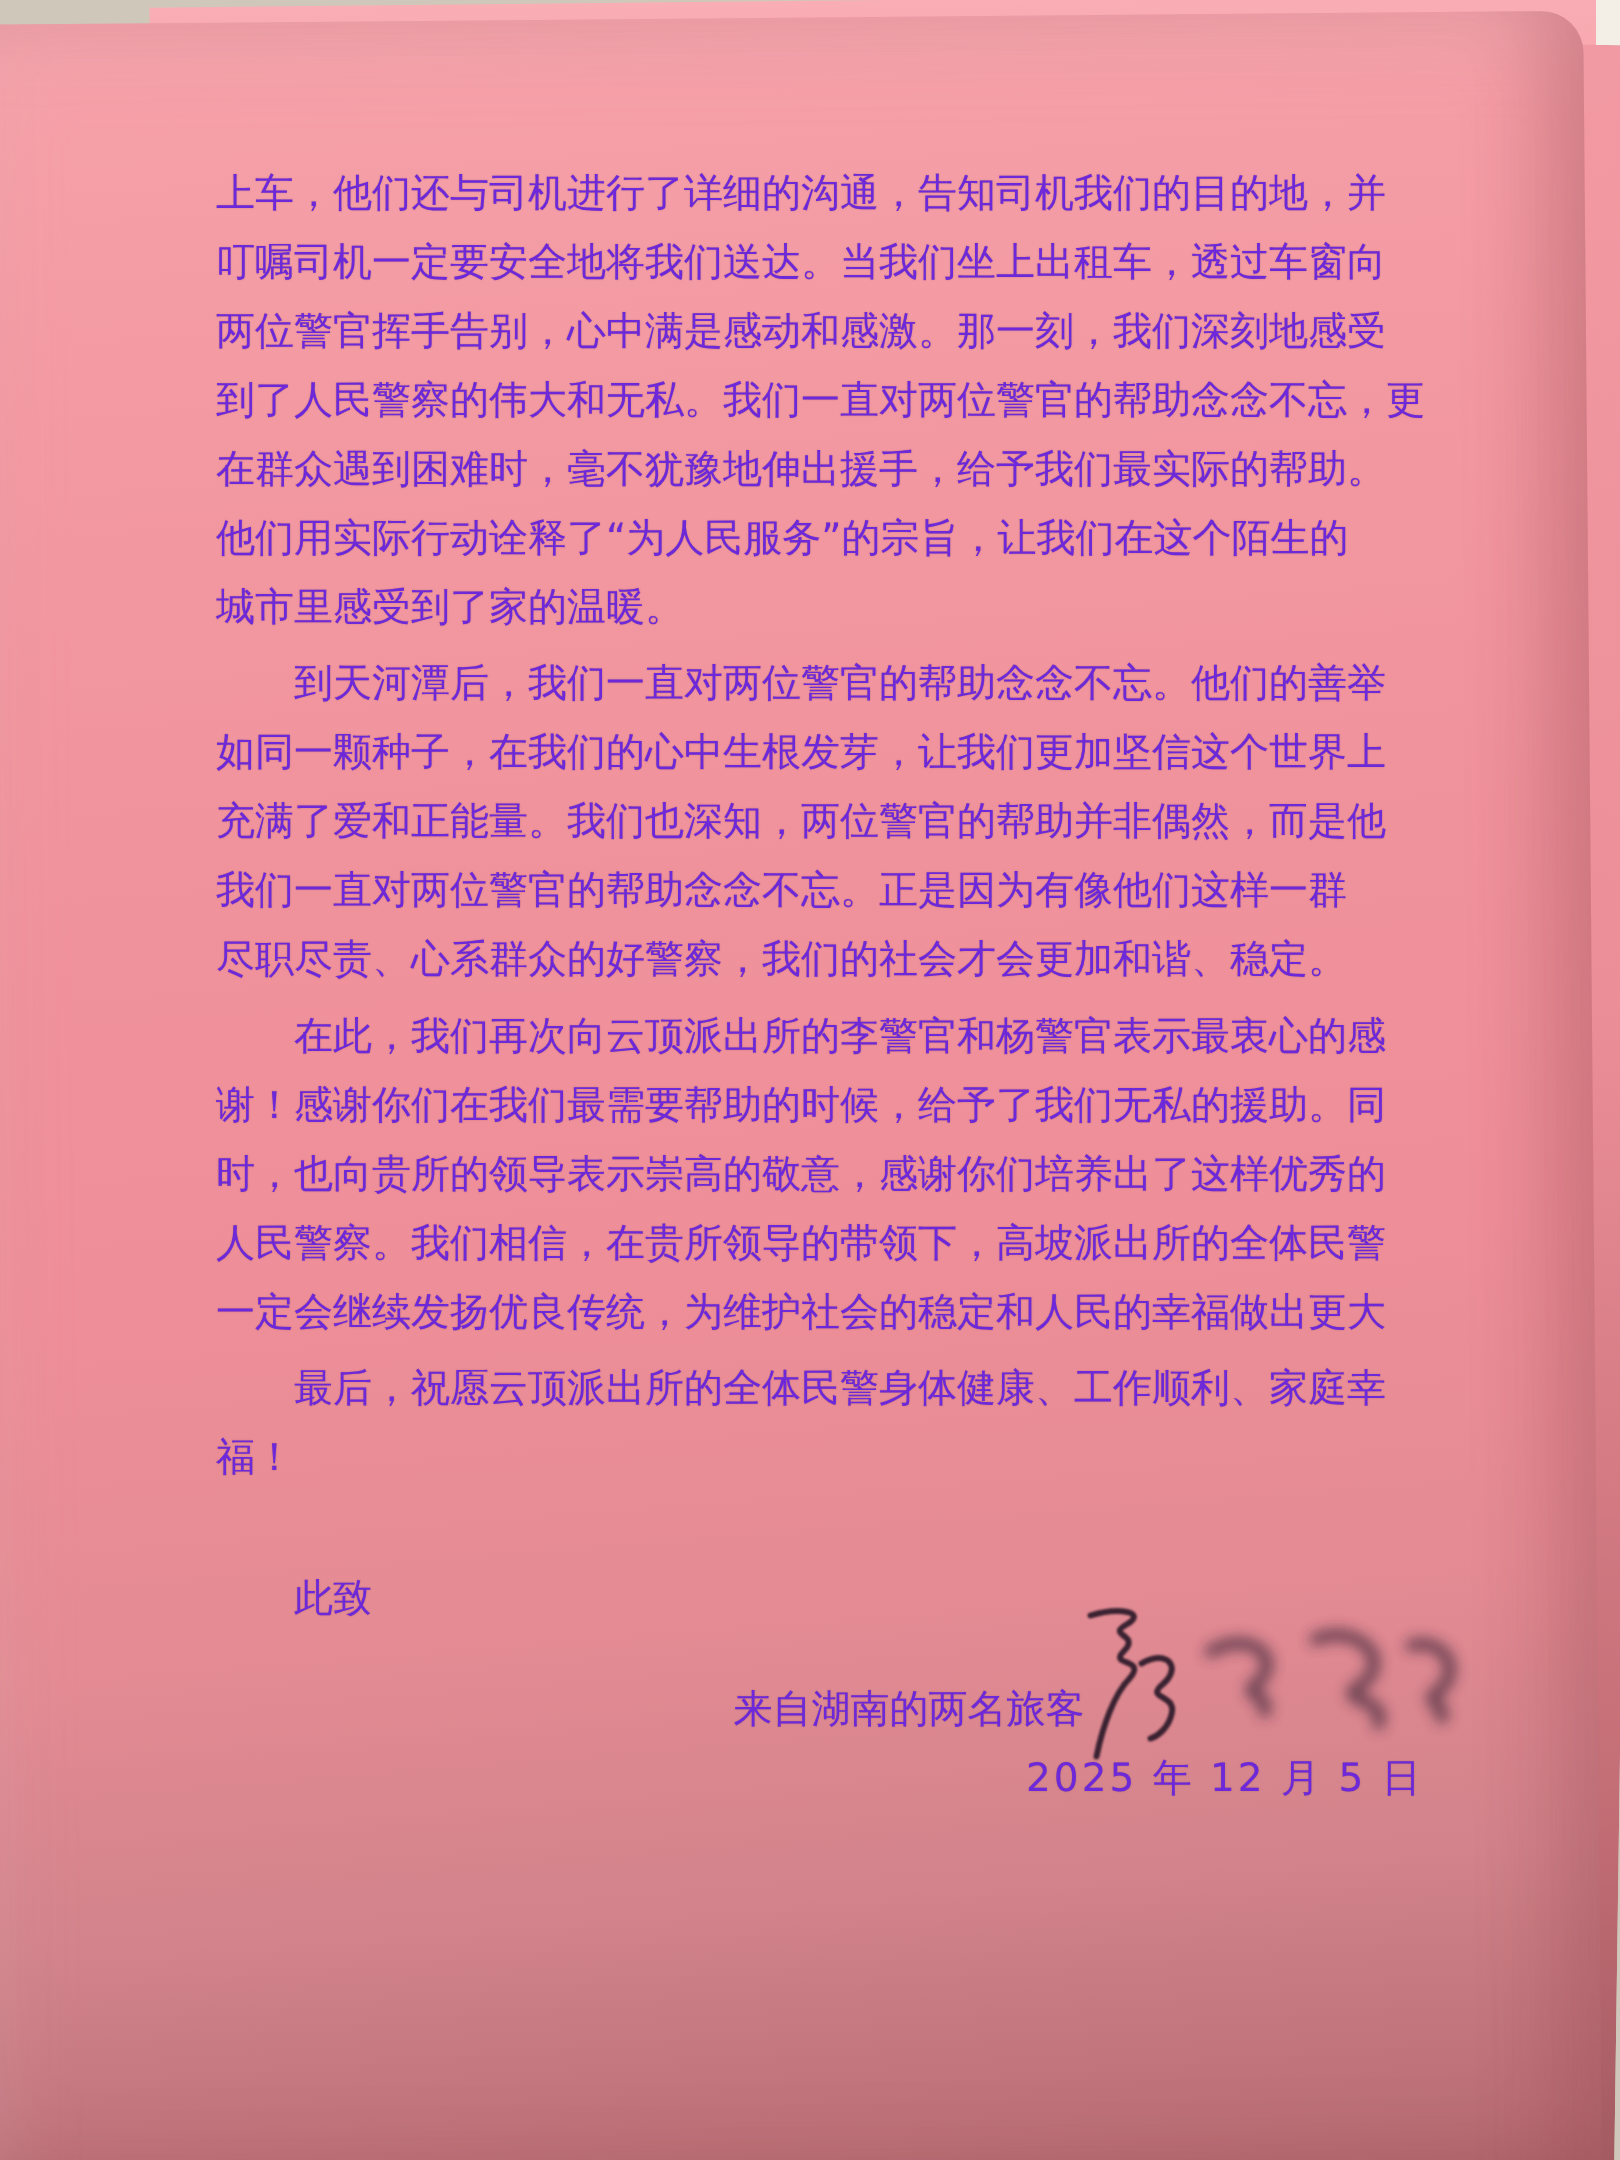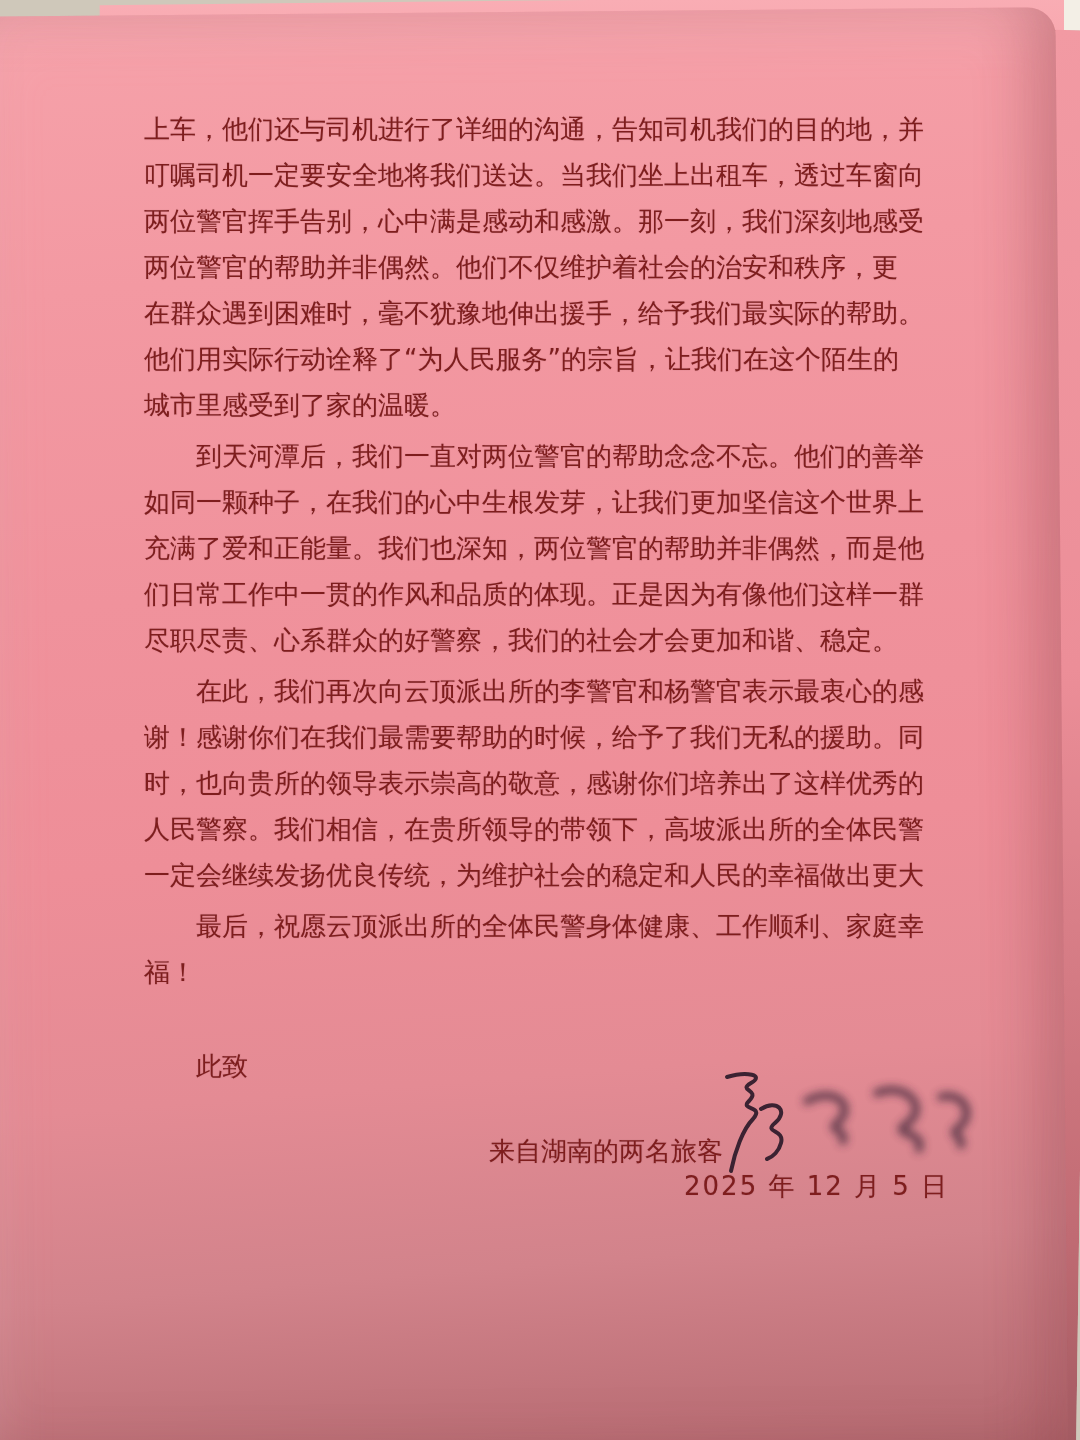--- a/index.html
+++ b/index.html
@@ -34,58 +34,58 @@
     background:linear-gradient(176deg,
       #f6a2aa 0%, #f399a2 18%, #f0929c 38%, #ee8e98 55%,
       #e48b94 70%, #d2838b 82%, #bb6f76 93%, #a86066 100%);
     box-shadow:inset -28px 0 55px rgba(150,70,78,0.22),
                inset 0 -50px 70px rgba(118,52,58,0.28),
                inset 30px 8px 60px rgba(255,225,228,0.25);
   }
   
   .letter{
     position:absolute;left:144px;top:106px;width:800px;height:1310px;
-    color:#7f1d1d;font-size:26px;line-height:46px;letter-spacing:0px;
+    color:#6d28d9;font-size:26px;line-height:46px;letter-spacing:0px;
     text-shadow:0 0 1px rgba(78,46,54,0.35);
   }
   .para{margin:0 0 5px 0;}
   .line{white-space:nowrap;}
   .indent{text-indent:2em;}
   .closing{margin-top:48px;}
   .closing .salute{text-indent:2em;}
   .signoff{position:relative;margin-top:28px;height:150px;}
-  .sign-label{position:absolute;left:345px;top:11px;white-space:nowrap;text-align:center;}
+  .sign-label{position:absolute;left:345px;top:0;white-space:nowrap;text-align:center;}
   .signature-svg{position:absolute;left:545px;top:-50px;}
   .date-line{position:absolute;left:500px;top:46px;white-space:nowrap;letter-spacing:2px;margin-left:40px;}
 </style>
 </head>
 <body>
 
 <div class="under-sheet"></div>
 <div class="corner-sliver"></div>
 <div class="right-sheet"></div>
 <div class="paper"></div>
 
 <div class="letter">
 
   <div class="para">
     <div class="line">上车，他们还与司机进行了详细的沟通，告知司机我们的目的地，并</div>
     <div class="line">叮嘱司机一定要安全地将我们送达。当我们坐上出租车，透过车窗向</div>
     <div class="line">两位警官挥手告别，心中满是感动和感激。那一刻，我们深刻地感受</div>
-    <div class="line">两位警官的帮助并非偶然。他们不仅维护着社会的治安和秩序，更</div>
+    <div class="line">到了人民警察的伟大和无私。我们一直对两位警官的帮助念念不忘，更</div>
     <div class="line">在群众遇到困难时，毫不犹豫地伸出援手，给予我们最实际的帮助。</div>
     <div class="line">他们用实际行动诠释了“为人民服务”的宗旨，让我们在这个陌生的</div>
     <div class="line">城市里感受到了家的温暖。</div>
   </div>
 
   <div class="para">
     <div class="line indent">到天河潭后，我们一直对两位警官的帮助念念不忘。他们的善举</div>
     <div class="line">如同一颗种子，在我们的心中生根发芽，让我们更加坚信这个世界上</div>
     <div class="line">充满了爱和正能量。我们也深知，两位警官的帮助并非偶然，而是他</div>
-    <div class="line">们日常工作中一贯的作风和品质的体现。正是因为有像他们这样一群</div>
+    <div class="line">我们一直对两位警官的帮助念念不忘。正是因为有像他们这样一群</div>
     <div class="line">尽职尽责、心系群众的好警察，我们的社会才会更加和谐、稳定。</div>
   </div>
 
   <div class="para">
     <div class="line indent">在此，我们再次向云顶派出所的李警官和杨警官表示最衷心的感</div>
     <div class="line">谢！感谢你们在我们最需要帮助的时候，给予了我们无私的援助。同</div>
     <div class="line">时，也向贵所的领导表示崇高的敬意，感谢你们培养出了这样优秀的</div>
     <div class="line">人民警察。我们相信，在贵所领导的带领下，高坡派出所的全体民警</div>
     <div class="line">一定会继续发扬优良传统，为维护社会的稳定和人民的幸福做出更大</div>
   </div>

